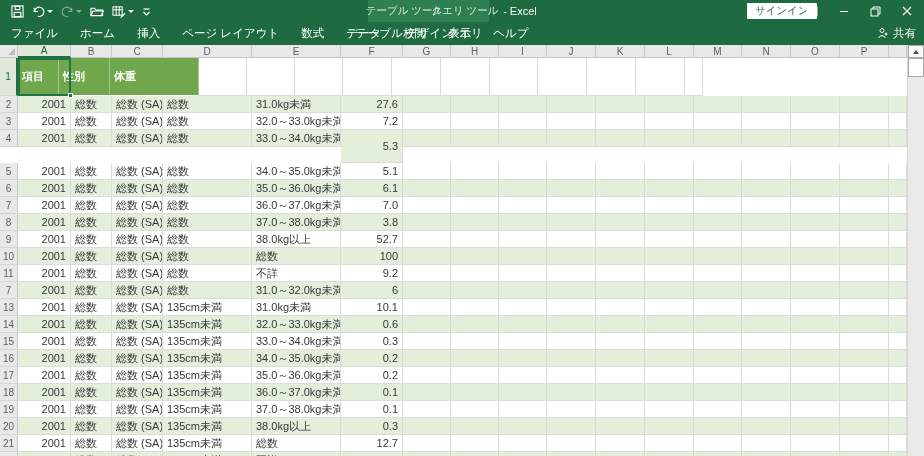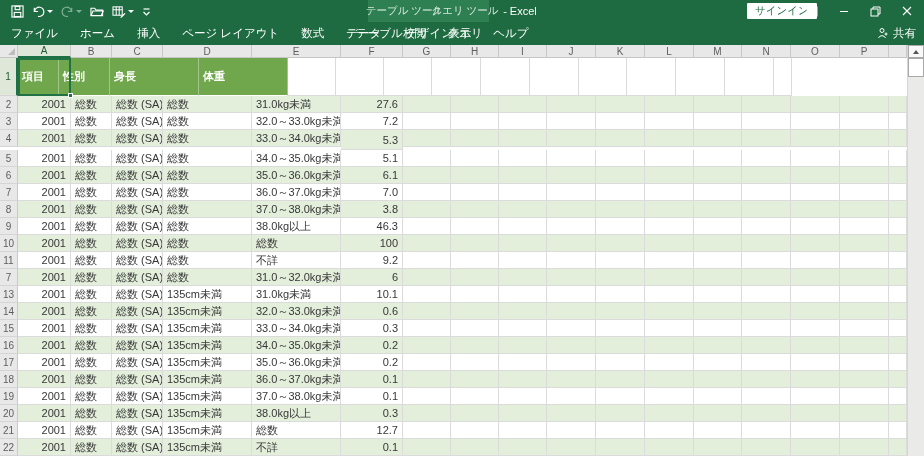--- a/index.html
+++ b/index.html
@@ -210,21 +210,20 @@
         <div class="colhead" style="width: 49px;">N</div>
         <div class="colhead" style="width: 49px;">O</div>
         <div class="colhead" style="width: 49px;">P</div>
         <div class="colhead" style="width: 18px;"></div>
       </div>
     <div id="grid-rows">
         <div class="gridrow">
           <div class="rowhead sel" style="height: 38px;">1</div>
           <div class="thead-cell" style="width: 41px; height: 38px;">項目</div>
           <div class="thead-cell" style="width: 51px; height: 38px;">性別</div>
-          <div class="thead-cell" style="width: 89px; height: 38px;">身長</div>
           <div class="thead-cell" style="width: 89px; height: 38px;">体重</div>
           <div class="cell" style="width: 48px; height: 38px;"></div>
           <div class="cell" style="width: 48px; height: 38px;"></div>
           <div class="cell" style="width: 48px; height: 38px;"></div>
           <div class="cell" style="width: 49px; height: 38px;"></div>
           <div class="cell" style="width: 49px; height: 38px;"></div>
           <div class="cell" style="width: 49px; height: 38px;"></div>
           <div class="cell" style="width: 48px; height: 38px;"></div>
           <div class="cell" style="width: 49px; height: 38px;"></div>
           <div class="cell" style="width: 49px; height: 38px;"></div>
@@ -271,21 +270,21 @@
           <div class="cell" style="width: 49px; height: 17px;"></div>
           <div class="cell" style="width: 18px; height: 17px;"></div>
         </div>
         <div class="gridrow row-band">
           <div class="rowhead" style="height: 17px;">4</div>
           <div class="cell ar" style="width: 53px; height: 17px;">2001</div>
           <div class="cell al" style="width: 41px; height: 17px;">総数</div>
           <div class="cell al" style="width: 51px; height: 17px;">総数 (SA)</div>
           <div class="cell al" style="width: 89px; height: 17px;">総数</div>
           <div class="cell al" style="width: 89px; height: 17px;">33.0～34.0kg未満</div>
-          <div class="cell ar" style="width: 62px; height: 20px;">5.3</div>
+          <div class="cell ar" style="width: 62px; height: 33px;">5.3</div>
           <div class="cell" style="width: 48px; height: 17px;"></div>
           <div class="cell" style="width: 48px; height: 17px;"></div>
           <div class="cell" style="width: 48px; height: 17px;"></div>
           <div class="cell" style="width: 49px; height: 17px;"></div>
           <div class="cell" style="width: 49px; height: 17px;"></div>
           <div class="cell" style="width: 49px; height: 17px;"></div>
           <div class="cell" style="width: 48px; height: 17px;"></div>
           <div class="cell" style="width: 49px; height: 17px;"></div>
           <div class="cell" style="width: 49px; height: 17px;"></div>
           <div class="cell" style="width: 49px; height: 17px;"></div>
@@ -371,21 +370,21 @@
           <div class="cell" style="width: 49px; height: 17px;"></div>
           <div class="cell" style="width: 18px; height: 17px;"></div>
         </div>
         <div class="gridrow">
           <div class="rowhead" style="height: 17px;">9</div>
           <div class="cell ar" style="width: 53px; height: 17px;">2001</div>
           <div class="cell al" style="width: 41px; height: 17px;">総数</div>
           <div class="cell al" style="width: 51px; height: 17px;">総数 (SA)</div>
           <div class="cell al" style="width: 89px; height: 17px;">総数</div>
           <div class="cell al" style="width: 89px; height: 17px;">38.0kg以上</div>
-          <div class="cell ar" style="width: 62px; height: 17px;">46.3</div>
+          <div class="cell ar" style="width: 62px; height: 17px;">52.7</div>
           <div class="cell" style="width: 48px; height: 17px;"></div>
           <div class="cell" style="width: 48px; height: 17px;"></div>
           <div class="cell" style="width: 48px; height: 17px;"></div>
           <div class="cell" style="width: 49px; height: 17px;"></div>
           <div class="cell" style="width: 49px; height: 17px;"></div>
           <div class="cell" style="width: 49px; height: 17px;"></div>
           <div class="cell" style="width: 48px; height: 17px;"></div>
           <div class="cell" style="width: 49px; height: 17px;"></div>
           <div class="cell" style="width: 49px; height: 17px;"></div>
           <div class="cell" style="width: 49px; height: 17px;"></div>

